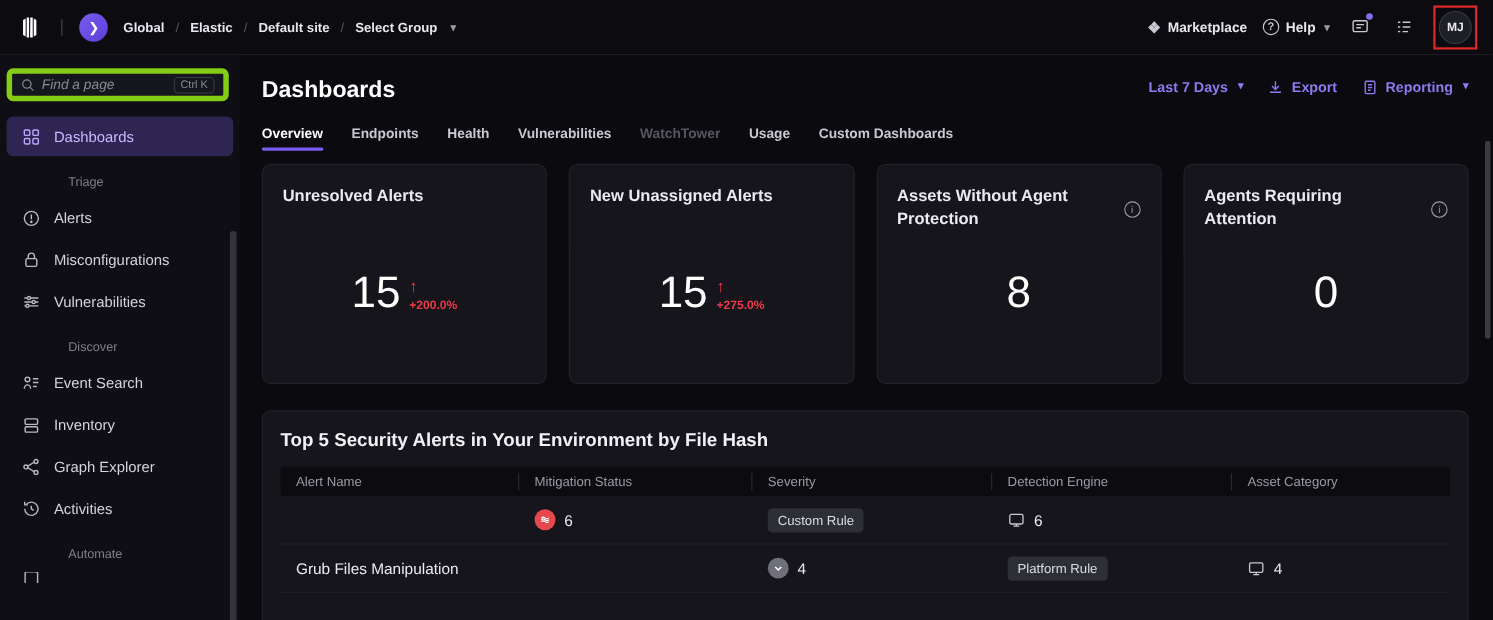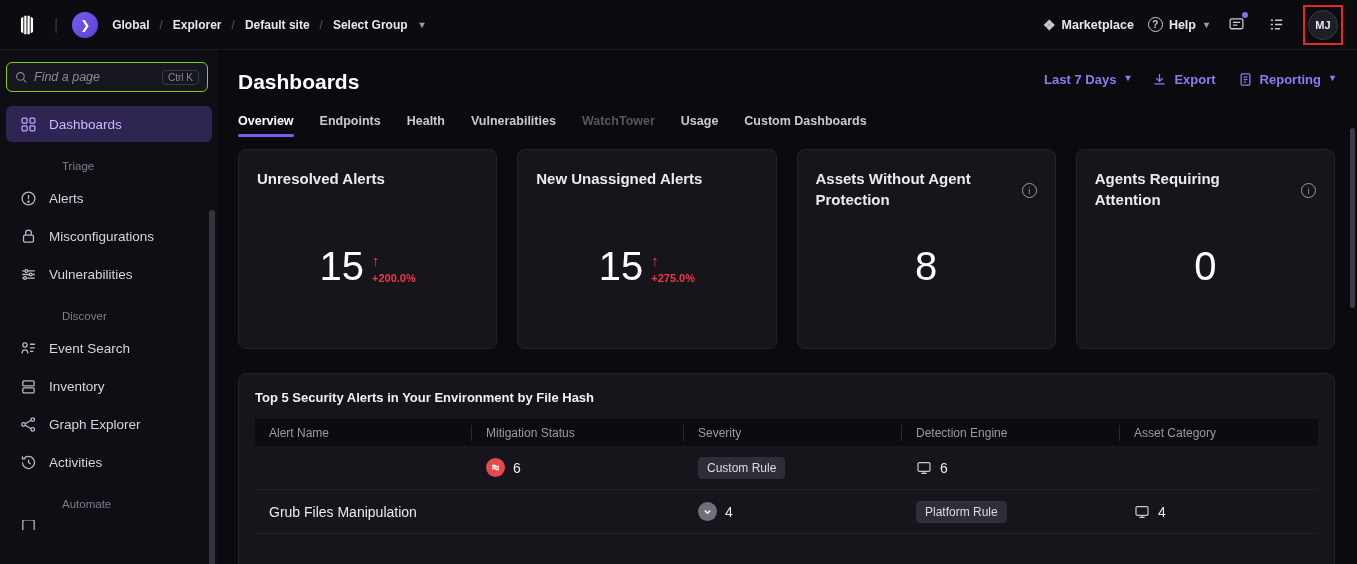--- a/index.html
+++ b/index.html
@@ -36,21 +36,21 @@
   .red-annot { position:absolute; inset:0; border:2px solid #e02a2a; pointer-events:none; }
 
   
   .shell { display:flex; height:514px; position:relative; }
   .sidebar { width:218px; background:#0e0e14; padding:12px 0 0 0; position:relative;
     flex-shrink:0; overflow:hidden; }
   .main { flex:1; padding:20px 22px 0 20px; position:relative; overflow:hidden; }
 
   
   .search-box { margin:0 10px 14px 6px; height:30px; background:#16161e;
-    border:1px solid #84cc16; border-radius:6px; display:flex; align-items:center;
+    border:5px solid #84cc16; border-radius:6px; display:flex; align-items:center;
     padding:0 8px; gap:6px; }
   .search-box svg { color:#8a8a94; flex-shrink:0; }
   .search-box input { flex:1; background:transparent; border:none; outline:none;
     color:#c9c9d1; font-size:12.5px; font-style:italic; font-family:"Liberation Sans",sans-serif; min-width:0; }
   .search-box input::placeholder { color:#8a8a94; }
   .kbd { font-size:10px; color:#8a8a94; border:1px solid #3a3a44; border-radius:4px;
     padding:1px 5px; font-style:normal; white-space:nowrap; }
   .side-item { height:36px; display:flex; align-items:center; gap:12px; padding:0 14px;
     font-size:13.5px; color:#d4d4dc; cursor:pointer; margin:0 6px 2px 6px; border-radius:6px; }
   .side-item svg { color:#b9b9c3; flex-shrink:0; }
@@ -89,21 +89,21 @@
   .card-value-row { position:absolute; top:96px; left:0; right:0; display:flex;
     justify-content:center; align-items:center; gap:8px; }
   .big-num { font-size:40px; font-weight:400; color:#fff; line-height:1; }
   .delta { display:flex; flex-direction:column; align-items:flex-start; margin-top:4px; }
   .trend-arrow { color:#f0384a; font-size:15px; line-height:1; font-weight:700; }
   .delta-pct { color:#f0384a; font-size:11px; font-weight:700; margin-top:4px; }
 
   
   .panel { margin-top:24px; background:#15151b; border:1px solid #23232b; border-radius:8px;
     padding:16px 16px 0 16px; height:210px; overflow:hidden; }
-  .panel-title { font-size:13px; font-weight:700; color:#f0f0f5; }
+  .panel-title { font-size:17px; font-weight:700; color:#f0f0f5; }
   .tbl { margin-top:14px; }
   .tbl-header { display:grid; grid-template-columns:217px 212px 218px 218px 1fr;
     background:#0c0c10; height:27px; align-items:center; font-size:12px; color:#9a9aa4;
     border-radius:2px; }
   .tbl-header > div { padding:0 14px; border-right:1px solid #2a2a32; height:16px;
     line-height:16px; }
   .tbl-header > div:last-child { border-right:none; }
   .tbl-row { display:grid; grid-template-columns:217px 212px 218px 218px 1fr;
     height:44px; align-items:center; font-size:14px; color:#eaeaf0;
     border-bottom:1px solid #20202a; }
@@ -128,21 +128,21 @@
     <div class="logo">
       <svg width="22" height="22" viewBox="0 0 24 24" fill="currentColor">
         <path d="M9 2h2.4v20H9zM12.6 2H15v20h-2.6zM5.4 4.5 8 3v18l-2.6-1.5zM18.6 4.5 16 3v18l2.6-1.5z"></path>
       </svg>
     </div>
     <span class="tb-divider">|</span>
     <button class="expand-btn">❯</button>
     <div class="breadcrumb">
       <span class="crumb">Global</span>
       <span class="crumb-sep">/</span>
-      <span class="crumb">Explorer</span>
+      <span class="crumb">Elastic</span>
       <span class="crumb-sep">/</span>
       <span class="crumb">Default site</span>
       <span class="crumb-sep">/</span>
       <span class="crumb">Select Group</span>
       <span class="chev">▾</span>
     </div>
   </div>
   <div class="tb-right">
     <div class="tb-item">
       <span style="font-size:14px;color:#c9c9d1;">❖</span>

